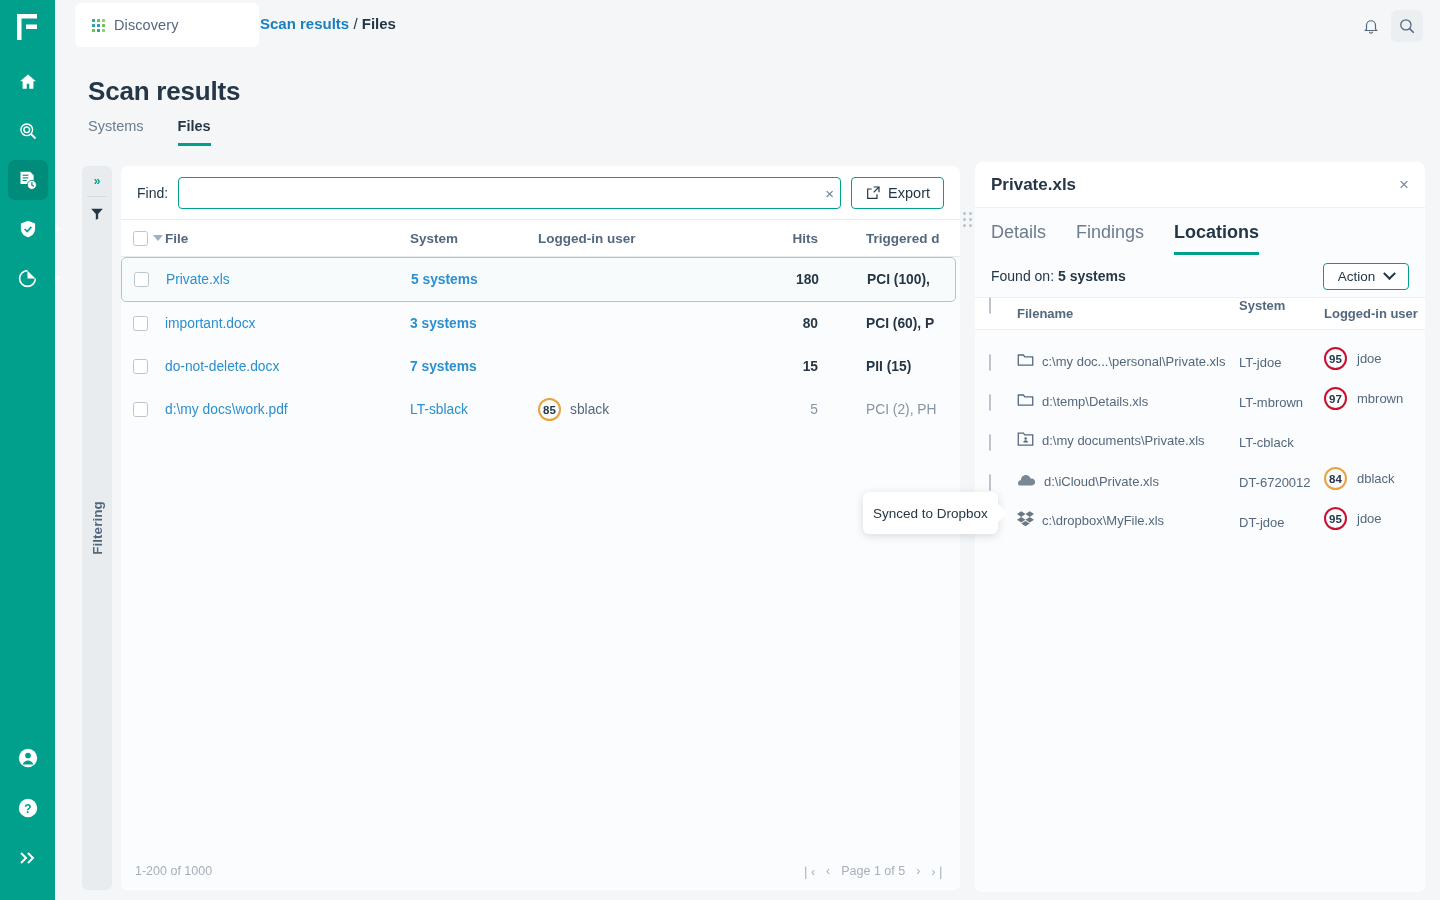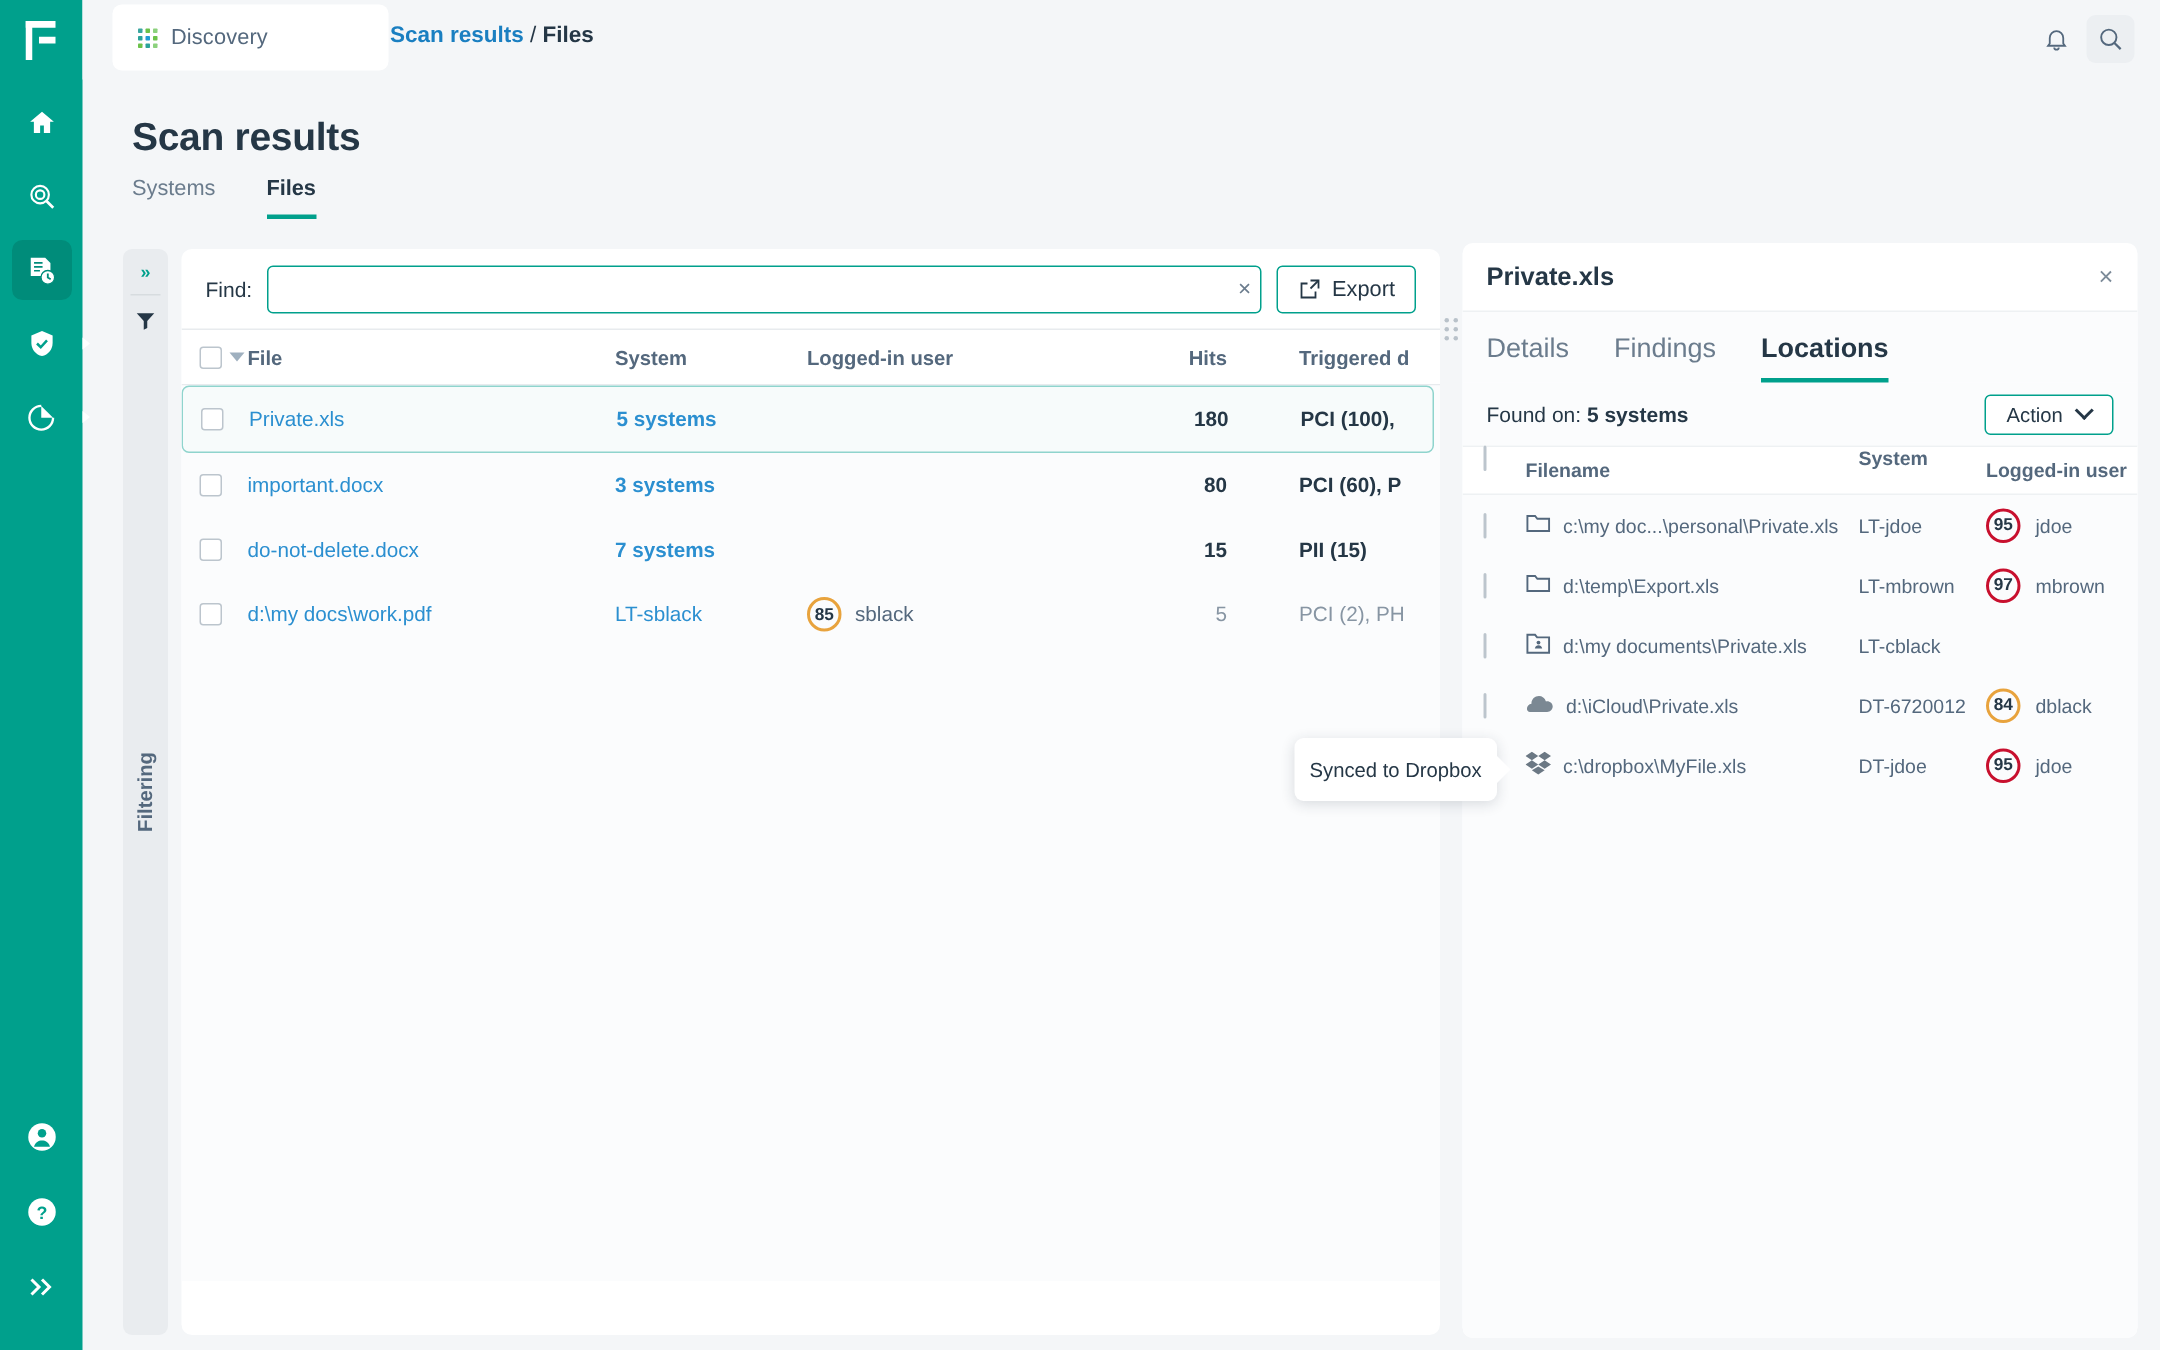--- a/index.html
+++ b/index.html
@@ -216,21 +216,21 @@
     transform: rotate(45deg) translate(-2px,-2px);
   }
 
   .dgrid-head {
     display: flex; height: 33px; padding-left: 14px;
     border-top: 1px solid #eef1f3; border-bottom: 1px solid #eef1f3;
     font-size: 13px; color: #54687d; font-weight: bold; background: #fff;
   }
   .dgrid-body { background: #fbfcfd; height: 565px; }
   .dgrid-row {
-    display: flex; align-items: center; height: 40px; padding-left: 14px; font-size: 13px;
+    display: flex; align-items: flex-end; height: 40px; padding-left: 14px; font-size: 13px;
   }
   .dc-check { width: 28px; flex: none; }
   .dc-name { width: 222px; flex: none; display: flex; align-items: center; gap: 8px; color: #54687d; }
   .dc-name .ftext { white-space: nowrap; }
   .dc-sys  { width: 85px; flex: none; color: #54687d; }
   .dc-user { flex: 1; display: flex; align-items: center; gap: 10px; color: #54687d; }
 
   .dgrid-foot {
     height: 32px; background: #fbfcfd; display: flex; align-items: center;
     justify-content: space-between; padding: 0 14px; font-size: 12.5px; color: #a6b0ba;
@@ -462,20 +462,30 @@
       <span class="c-user">
         <span class="score">85</span>
         <span>sblack</span>
       </span>
       <span class="c-hits">5</span>
       <span class="c-trig">PCI (2), PH</span>
     </div>
 
   </div>
 
+  <div class="grid-foot">
+    <span>1-200 of 1000</span>
+    <span class="pager">
+      <span>❘‹</span>
+      <span>‹</span>
+      <span class="pg-label">Page 1 of 5</span>
+      <span>›</span>
+      <span>›❘</span>
+    </span>
+  </div>
 </div>
 
 <div id="drag-handle">
   <i></i>
     <i></i>
     <i></i>
     <i></i>
     <i></i>
     <i></i>
 </div>
@@ -533,21 +543,21 @@
     </div>
 
     <div class="dgrid-row">
       <span class="dc-check"><span class="cbox"></span></span>
       <span class="dc-name">
         <span>
           <svg width="17" height="15" viewBox="0 0 20 17" fill="none" stroke="#54687d" stroke-width="1.5">
               <path d="M1.5 15V3.2h6l1.8 2.2h9.2V15z"></path>
             </svg>
         </span>
-        <span class="ftext">d:\temp\Export.xls</span>
+        <span class="ftext">d:\temp\Details.xls</span>
       </span>
       <span class="dc-sys">LT-mbrown</span>
       <span class="dc-user">
         <span class="score red">97</span>
         <span>mbrown</span>
       </span>
     </div>
 
     <div class="dgrid-row">
       <span class="dc-check"><span class="cbox"></span></span>

